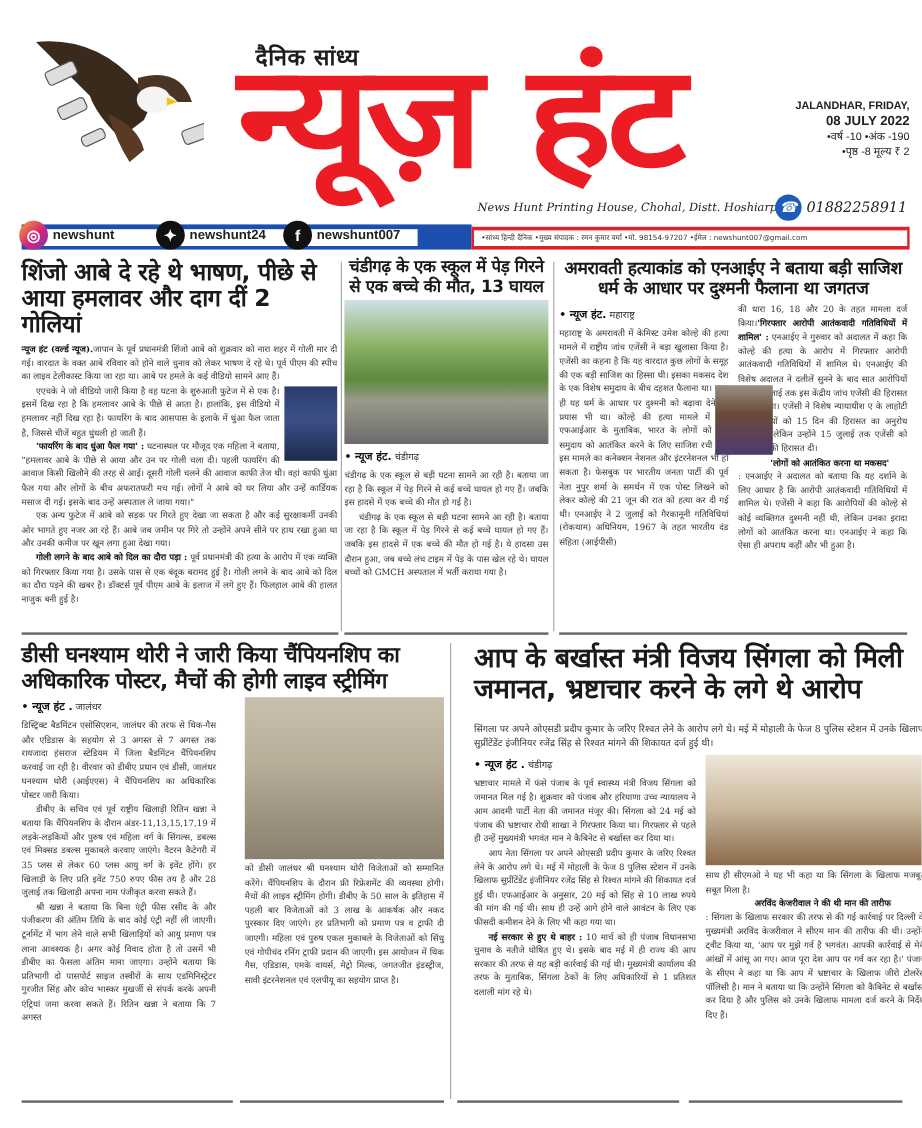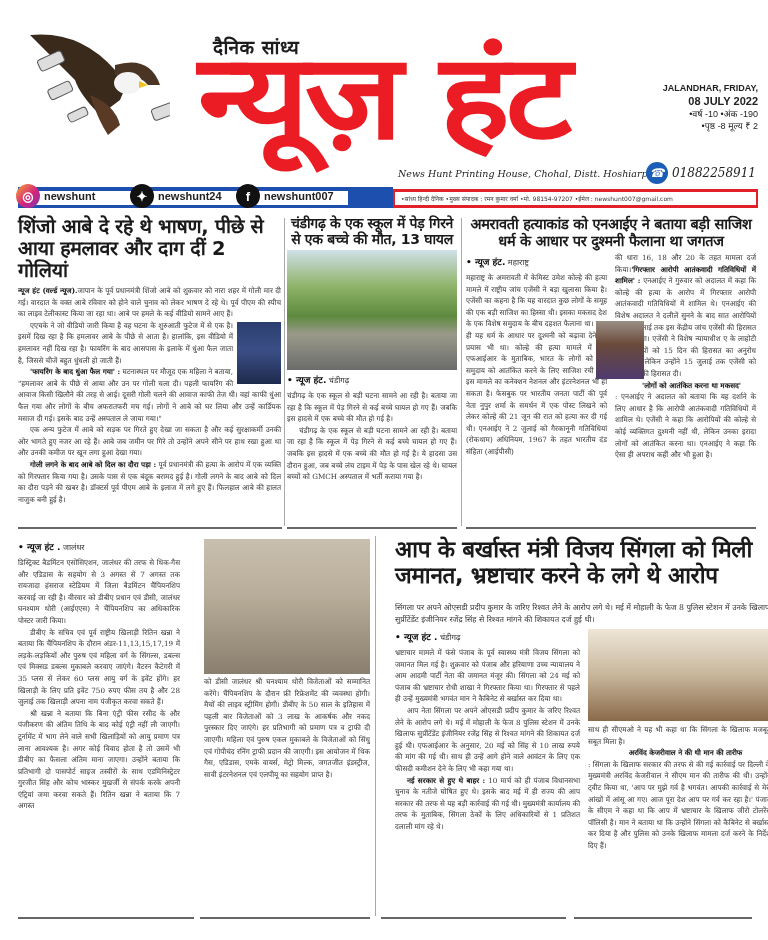--- a/index.html
+++ b/index.html
@@ -143,20 +143,21 @@
         <p style="text-align:center;"><b>'लोगों को आतंकित करना था मकसद'</b></p>
         <p class="noind">: एनआईए ने अदालत को बताया कि यह दर्शाने के लिए आधार है कि आरोपी आतंकवादी गतिविधियों में शामिल थे। एजेंसी ने कहा कि आरोपियों की कोल्हे से कोई व्यक्तिगत दुश्मनी नहीं थी, लेकिन उनका इरादा लोगों को आतंकित करना था। एनआईए ने कहा कि ऐसा ही अपराध कहीं और भी हुआ है।</p>
       </div>
     </div>
   </div>
   <div class="photo ph-man" style="left:130px; top:105px; width:48px; height:58px;"></div>
 </div>
 <div class="rule" style="left:466px; top:527px; width:290px;"></div>
 
 <div class="art" style="left:18px; top:536px; width:352px;">
+  <div class="hl" style="font-size:18px; line-height:21px;">डीसी घनश्याम थोरी ने जारी किया चैंपियनशिप का अधिकारिक पोस्टर, मैचों की होगी लाइव स्ट्रीमिंग</div>
   <div style="display:flex; gap:24px; margin-top:1px;">
     <div style="width:176px;">
       <div class="dateline"><b>• न्यूज हंट .</b> <span>जालंधर</span></div>
       <div class="body">
         <p class="noind">डिस्ट्रिक्ट बैडमिंटन एसोसिएशन, जालंधर की तरफ से थिक-गैस और एडिडास के सहयोग से 3 अगस्त से 7 अगस्त तक रायजादा हंसराज स्टेडियम में जिला बैडमिंटन चैंपियनशिप करवाई जा रही है। वीरवार को डीबीए प्रधान एवं डीसी, जालंधर घनश्याम थोरी (आईएएस) ने चैंपियनशिप का अधिकारिक पोस्टर जारी किया।</p>
         <p>डीबीए के सचिव एवं पूर्व राष्ट्रीय खिलाड़ी रितिन खन्ना ने बताया कि चैंपियनशिप के दौरान अंडर-11,13,15,17,19 में लड़के-लड़कियों और पुरुष एवं महिला वर्ग के सिंगल्स, डबल्स एवं मिक्सड डबल्स मुकाबले करवाए जाएंगे। वैटरन कैटेगरी में 35 प्लस से लेकर 60 प्लस आयु वर्ग के इवेंट होंगे। हर खिलाड़ी के लिए प्रति इवेंट 750 रुपए फीस तय है और 28 जुलाई तक खिलाड़ी अपना नाम पंजीकृत करवा सकते हैं।</p>
         <p>श्री खन्ना ने बताया कि बिना एंट्री फीस रसीद के और पंजीकरण की अंतिम तिथि के बाद कोई एंट्री नहीं ली जाएगी। टूर्नामेंट में भाग लेने वाले सभी खिलाड़ियों को आयु प्रमाण पत्र लाना आवश्यक है। अगर कोई विवाद होता है तो उसमें भी डीबीए का फैसला अंतिम माना जाएगा। उन्होंने बताया कि प्रतिभागी दो पासपोर्ट साइज तस्वीरों के साथ एडमिनिस्ट्रेटर गुरजीत सिंह और कोच भास्कर मुखर्जी से संपर्क करके अपनी एंट्रियां जमा करवा सकते हैं। रितिन खन्ना ने बताया कि 7 अगस्त</p>
       </div>
     </div>
     <div style="width:168px; padding-top:2px;">

